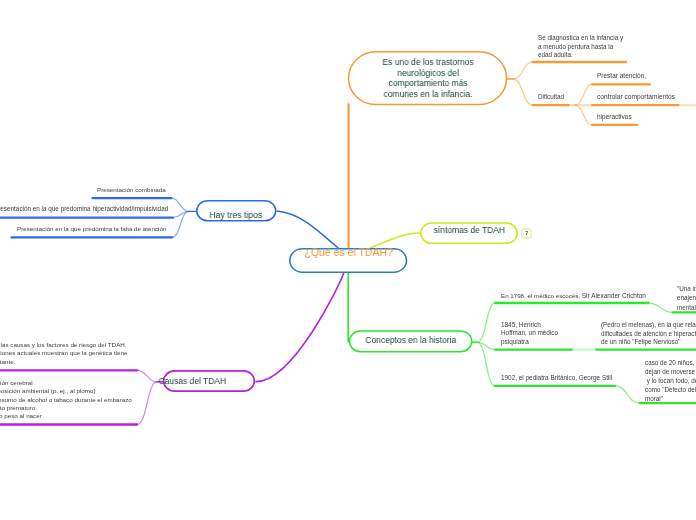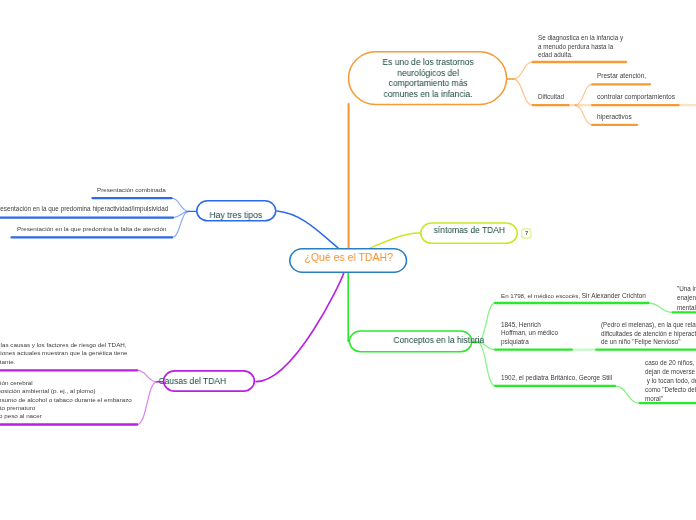--- a/index.html
+++ b/index.html
@@ -72,21 +72,21 @@
 <path d="M137.2,424.5 C147.1,424.5 147.1,381.8 157.0,381.8" stroke="#bb1fe2" stroke-width="1.2" stroke-opacity="0.55"></path>
 <rect x="196.78" y="200.78" width="78.95" height="20.05" rx="10.80" ry="10.80" fill="#ffffff" stroke="#2b6ae8" stroke-width="1.55"></rect>
 <rect x="348.55" y="51.85" width="158.00" height="52.70" rx="27.10" ry="27.10" fill="#ffffff" stroke="#f79a34" stroke-width="1.5"></rect>
 <rect x="420.80" y="223.00" width="96.40" height="20.30" rx="10.95" ry="10.95" fill="#ffffff" stroke="#cbe81f" stroke-width="1.6"></rect>
 <rect x="349.45" y="330.95" width="122.30" height="20.70" rx="11.10" ry="11.10" fill="#ffffff" stroke="#2ae82a" stroke-width="1.5"></rect>
 <rect x="163.65" y="370.85" width="90.70" height="20.30" rx="11.00" ry="11.00" fill="#ffffff" stroke="#bb1fe2" stroke-width="1.7"></rect>
 <rect x="289.80" y="248.80" width="116.70" height="23.40" rx="12.50" ry="12.50" fill="#ffffff" stroke="#2a7fc0" stroke-width="1.6"></rect>
 <rect x="521.6" y="228.9" width="9.4" height="9.2" rx="2.6" ry="2.6" fill="#ffffff" stroke="#dff28a" stroke-width="1.2"></rect>
 </svg>
 
-<div class="node" style="left:289px;top:244px;width:118.3px;height:25px;color:#f4902f;font-size:11.3px;">
+<div class="node" style="left:289px;top:233px;width:118.3px;height:25px;color:#f4902f;font-size:11.3px;align-items:flex-end;">
   <span class="t" style="transform:scaleX(.93)">¿Qué es el TDAH?</span>
 </div>
 
 <div class="node" style="left:196px;top:200px;width:80.5px;height:30px;font-size:9.1px;">
   <span class="t" style="transform:scaleX(.95)">Hay tres tipos</span>
 </div>
 
 <div class="node" style="left:347.8px;top:51.1px;width:159.5px;height:54.2px;font-size:9.1px;line-height:10.55px;">
   <span class="t">Es uno de los trastornos
 neurológicos del
@@ -94,21 +94,21 @@
 comunes en la infancia.</span>
 </div>
 
 <div class="node" style="left:420px;top:222.2px;width:98px;height:16px;font-size:9.1px;">
   <span class="t">síntomas de TDAH</span>
 </div>
 <div class="badge" style="left:521.6px;top:228.9px;width:9.4px;height:9.2px;">
   <span>7</span>
 </div>
 
-<div class="node" style="left:348.7px;top:330.2px;width:123.8px;height:20px;font-size:9.1px;margin-left:28px;">
+<div class="node" style="left:348.7px;top:330.2px;width:123.8px;height:20px;font-size:9.1px;">
   <span class="t">Conceptos en la historia</span>
 </div>
 
 <div class="node" style="left:146px;top:370px;width:92.4px;height:22px;font-size:9.1px;justify-content:center;">
   <span class="t">Causas del TDAH</span>
 </div>
 
 <div class="leaf" style="left:97px;top:185.8px;font-size:6.25px;line-height:8.6px;">Presentación combinada</div>
 <div class="leaf" style="left:-6.4px;top:205.2px;font-size:6.35px;line-height:8.6px;">Presentación en la que predomina hiperactividad/impulsividad</div>
 <div class="leaf" style="left:17.2px;top:225.0px;font-size:6.25px;line-height:8.6px;">Presentación en la que predomina la falta de atención</div>

